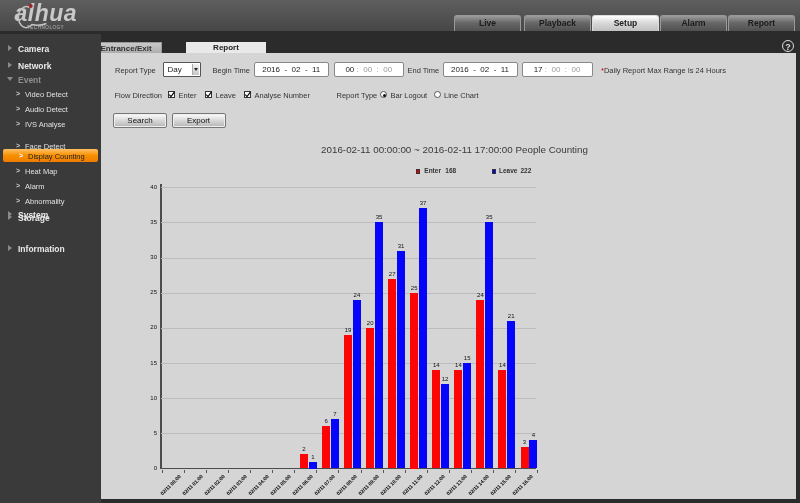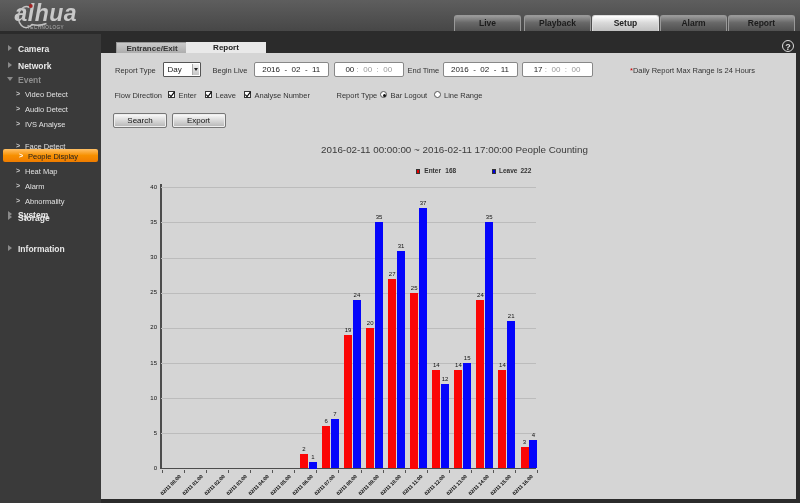--- a/index.html
+++ b/index.html
@@ -25,21 +25,21 @@
 .s { position:absolute; left:25px; font-size:7.5px; color:#e0e0e0; }
 .s .gt { position:absolute; left:-9px; top:0px; color:#cfcfcf; font-size:7px; font-weight:bold; }
 #pcsel { position:absolute; left:3px; top:114.5px; width:95px; height:13px; border-radius:2px;
   background:linear-gradient(#ffc066,#f79000 50%,#ef7c00); }
 #pcsel .gt { position:absolute; left:16px; top:3px; color:#fff; font-size:7px; font-weight:bold; }
 #pcsel .t { position:absolute; left:25px; top:3px; font-size:7.5px; color:#222; }
 
 
 #tabstrip { position:absolute; left:0px; top:31px; width:800px; height:22px; background:#2b2b2b; }
 .tab { position:absolute; top:42px; height:11px; font-size:8px; font-weight:bold; text-align:center; }
-#tab1 { left:116px; width:72px; background:linear-gradient(#cacaca,#adadad); color:#333; line-height:11px; border:1px solid #999; border-bottom:none;}
+#tab1 { left:90px; width:72px; background:linear-gradient(#cacaca,#adadad); color:#333; line-height:11px; border:1px solid #999; border-bottom:none;}
 #tab2 { left:186px; width:80px; background:#e9e9e9; color:#222; line-height:11px; }
 #help { position:absolute; left:782px; top:40px; width:12px; height:12px; border:1px solid #ddd; border-radius:50%;
   color:#ddd; font-size:9px; font-weight:bold; text-align:center; line-height:12px; }
 
 
 #panel { position:absolute; left:101px; top:53px; width:695px; height:446px; background:#d5d5d5; }
 
 .lab { position:absolute; font-size:7.5px; color:#333; }
 .field { position:absolute; top:8.5px; height:15px; background:#fff; border:1px solid #888; border-radius:2px;
   font-size:8px; color:#222; text-align:center; line-height:13px; }
@@ -103,43 +103,43 @@
   <div id="sidebar">
     <div class="m" style="top:10px"><span class="ar"></span>Camera</div>
     <div class="m" style="top:27px"><span class="ar"></span>Network</div>
     <div class="m gray" style="top:41px"><span class="ar"></span>Event</div>
     <div class="s" style="top:56px"><span class="gt">&gt;</span>Video Detect</div>
     <div class="s" style="top:71px"><span class="gt">&gt;</span>Audio Detect</div>
     <div class="s" style="top:86px"><span class="gt">&gt;</span>IVS Analyse</div>
     <div class="s" style="top:108px"><span class="gt">&gt;</span>Face Detect</div>
     <div id="pcsel">
         <span class="gt">&gt;</span>
-        <span class="t">People Display</span>
+        <span class="t">Display Counting</span>
       </div>
     <div class="s" style="top:132.5px"><span class="gt">&gt;</span>Heat Map</div>
     <div class="s" style="top:147.5px"><span class="gt">&gt;</span>Alarm</div>
     <div class="s" style="top:162.5px"><span class="gt">&gt;</span>Abnormality</div>
     <div class="m" style="top:179px"><span class="ar"></span>Storage</div>
     <div class="m" style="top:176px"><span class="ar"></span>System</div>
     <div class="m" style="top:209.5px"><span class="ar"></span>Information</div>
   </div>
 
   <div id="panel">
     <div class="lab" style="left:14px; top:13px">Report Type</div>
     <div id="sel">
         <span class="t">Day</span>
         <span class="btn"></span>
       </div>
-    <div class="lab" style="left:111.5px; top:13px">Begin Live</div>
+    <div class="lab" style="left:111.5px; top:13px">Begin Time</div>
     <div class="field" style="left:153px; width:74.5px">2016&nbsp; - &nbsp;02&nbsp; - &nbsp;11</div>
     <div class="field" style="left:232.5px; width:70.5px">00 <span class="gray9">: &nbsp;00&nbsp; : &nbsp;00</span></div>
     <div class="lab" style="left:306.5px; top:13px">End Time</div>
     <div class="field" style="left:341.5px; width:75px">2016&nbsp; - &nbsp;02&nbsp; - &nbsp;11</div>
     <div class="field" style="left:420.5px; width:71px">17 <span class="gray9">: &nbsp;00&nbsp; : &nbsp;00</span></div>
-    <div class="lab" style="left:529px; top:13px"><span style="color:#c00">*</span>Daily Report Max Range Is 24 Hours</div>
+    <div class="lab" style="left:500px; top:13px"><span style="color:#c00">*</span>Daily Report Max Range Is 24 Hours</div>
 
     <div class="lab" style="left:13.5px; top:38px">Flow Direction</div>
     <div class="lab" style="left:66.5px; top:38px">
         <span class="cb">
           <svg width="8" height="8">
             <path d="M1.3 3.6 L3 5.6 L6.3 1.2" stroke="#000" stroke-width="1.1" fill="none"></path>
           </svg>
         </span>
       </div>
     <div class="lab" style="left:77.5px; top:38px">Enter</div>
@@ -160,21 +160,21 @@
       </div>
     <div class="lab" style="left:153.5px; top:38px">Analyse Number</div>
     <div class="lab" style="left:235.5px; top:38px">Report Type</div>
     <div class="lab" style="left:279px; top:38px">
         <span class="rad on"></span>
       </div>
     <div class="lab" style="left:289.5px; top:38px">Bar Logout</div>
     <div class="lab" style="left:332.5px; top:38px">
         <span class="rad"></span>
       </div>
-    <div class="lab" style="left:343px; top:38px">Line Range</div>
+    <div class="lab" style="left:343px; top:38px">Line Chart</div>
 
     <div class="pushbtn" style="left:12px">Search</div>
     <div class="pushbtn" style="left:70.5px">Export</div>
 
     <div id="title">2016-02-11 00:00:00 ~ 2016-02-11 17:00:00 People Counting</div>
     <div class="lsq" style="left:314.7px; top:116px; background:#e00000"></div>
     <div class="ltext" style="left:323.3px; top:113.8px">Enter</div>
     <div class="ltext" style="left:344.3px; top:113.8px">168</div>
     <div class="lsq" style="left:390.9px; top:116px; background:#0000e0"></div>
     <div class="ltext" style="left:398px; top:113.8px">Leave</div>

